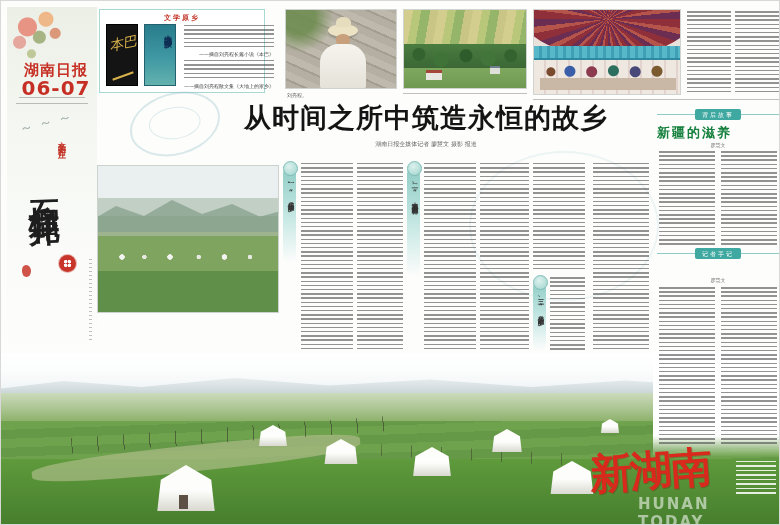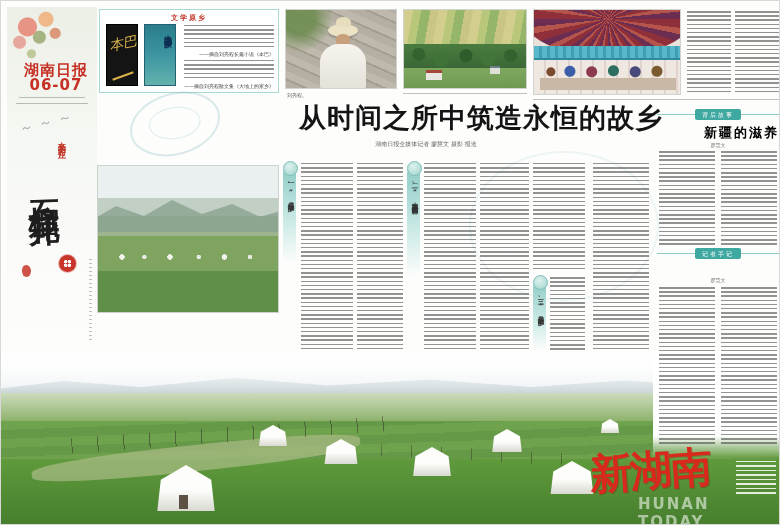--- a/index.html
+++ b/index.html
@@ -18,38 +18,38 @@
     background:
       radial-gradient(circle at 28% 28%,#e78b7a 0 9px,transparent 10px),
       radial-gradient(circle at 56% 16%,#f0b27e 0 7px,transparent 8px),
       radial-gradient(circle at 16% 52%,#e5a096 0 6px,transparent 7px),
       radial-gradient(circle at 46% 44%,#9fae78 0 6px,transparent 7px),
       radial-gradient(circle at 70% 38%,#d98f6e 0 5px,transparent 6px),
       radial-gradient(circle at 34% 70%,#b9c490 0 4px,transparent 5px);
     opacity:.9;}
   .paper-name{left:8px;top:54px;width:82px;text-align:center;color:#c62f24;
     font-family:"DejaVu Serif","Liberation Serif",serif;font-weight:bold;font-size:15px;letter-spacing:1px;}
-  .page-no{left:8px;top:69px;width:82px;text-align:center;color:#c62f24;font-weight:bold;font-size:15px;letter-spacing:1px;}
+  .page-no{left:8px;top:69px;width:82px;text-align:center;color:#c62f24;font-weight:bold;font-size:20px;letter-spacing:1px;}
   .bird-marks{left:14px;top:108px;width:70px;color:#9aa8a6;font-size:9px;letter-spacing:4px;transform:rotate(-14deg);}
   .series-label{left:48px;top:128px;height:64px;writing-mode:vertical-rl;text-orientation:upright;
     color:#c23427;font-size:8px;letter-spacing:2px;font-weight:bold;}
   .calligraphy{left:18px;top:168px;height:186px;writing-mode:vertical-rl;text-orientation:upright;
     font-family:"DejaVu Serif","Liberation Serif",serif;font-weight:bold;font-size:31px;color:#1e1e1e;
     letter-spacing:6px;transform:rotate(-2deg);}
   .seal{left:52px;top:248px;width:17px;height:17px;border-radius:50%;background:#c8352a;
     box-shadow:0 0 0 1px rgba(200,53,42,.35);}
   .seal::after{content:"";position:absolute;left:4px;top:4px;width:9px;height:9px;
     background:
       radial-gradient(circle at 30% 30%,#fff 0 1.5px,transparent 2px),
       radial-gradient(circle at 70% 30%,#fff 0 1.5px,transparent 2px),
       radial-gradient(circle at 30% 70%,#fff 0 1.5px,transparent 2px),
       radial-gradient(circle at 70% 70%,#fff 0 1.5px,transparent 2px);}
   .seal2{left:15px;top:258px;width:9px;height:12px;border-radius:45% 55% 50% 50%;background:#c8352a;opacity:.85;}
   
-  .book-box{left:98px;top:8px;width:180px;height:84px;border:1px solid #a7d8d2;background:#fff;}
+  .book-box{left:98px;top:8px;width:166px;height:84px;border:1px solid #a7d8d2;background:#fff;}
   .book-box-header{left:0;right:0;top:3px;text-align:center;color:#c23427;font-size:7px;font-weight:bold;letter-spacing:2px;}
   .book1{left:6px;top:14px;width:32px;height:62px;background:#141414;border:1px solid #000;}
   .book1 span{position:absolute;left:2px;top:10px;width:28px;text-align:center;color:#d8b24a;
     font-family:"DejaVu Serif",serif;font-size:14px;font-style:italic;transform:rotate(-12deg);display:block;}
   .book1 i{position:absolute;left:5px;bottom:8px;width:22px;height:2px;background:#d8b24a;transform:rotate(-20deg);}
   .book2{left:44px;top:14px;width:32px;height:62px;border:1px solid #23616e;
     background:linear-gradient(180deg,#2a7d8c 0%,#3f98a3 55%,#64b2ae 100%);}
   .book2 span{position:absolute;right:3px;top:3px;height:56px;writing-mode:vertical-rl;text-orientation:upright;
     color:#0e2d52;font-weight:bold;font-size:8px;letter-spacing:1px;}
   .attrib{position:absolute;color:#3a3a3a;font-size:5px;text-align:right;white-space:nowrap;}
@@ -95,21 +95,21 @@
       radial-gradient(circle at 70% 30%,#4a4a7a 0 5px,transparent 6px),
       radial-gradient(circle at 86% 28%,#7a5a2e 0 5px,transparent 6px),
       linear-gradient(180deg,transparent 0 52%,#c9b8a6 52% 100%);}
   .caption{position:absolute;color:#555;font-size:5px;}
   
   .watermark1{left:128px;top:92px;width:92px;height:62px;border:2px solid rgba(150,195,200,.35);
     border-radius:50%;transform:rotate(-16deg);}
   .watermark1::after{content:"";position:absolute;left:18px;top:12px;width:50px;height:30px;
     border:1.5px solid rgba(150,195,200,.3);border-radius:50%;transform:rotate(8deg);}
   .watermark2{left:468px;top:150px;width:190px;height:150px;border:2px solid rgba(165,205,210,.18);border-radius:50%;}
-  .headline{left:188px;top:99px;width:474px;text-align:right;color:#141414;font-weight:bold;
+  .headline{left:188px;top:99px;width:474px;text-align:center;color:#141414;font-weight:bold;
     font-size:27px;letter-spacing:1px;white-space:nowrap;}
   .byline{left:188px;top:139px;width:474px;text-align:center;color:#666;font-size:6px;}
   
   .photo-landscape{left:96px;top:164px;width:182px;height:148px;border:1px solid #ccd2cd;overflow:hidden;
     background:linear-gradient(180deg,#eaf0ef 0 22%,#c2cfc4 22% 34%,#9db48e 34% 48%,#7ea45f 48% 72%,#5f8f49 72% 100%);}
   .ridge{position:absolute;left:-6px;top:26px;width:200px;height:40px;background:#8aa391;
     clip-path:polygon(0 70%,12% 35%,26% 60%,40% 20%,55% 55%,70% 30%,84% 62%,100% 40%,100% 100%,0 100%);opacity:.8;}
   .village-strip{position:absolute;left:8px;top:86px;width:160px;height:10px;
     background:
       radial-gradient(circle at 10% 50%,#f2f2ee 0 2.5px,transparent 3px),
@@ -124,21 +124,21 @@
     background:linear-gradient(180deg,#8fccc5 0,#c9e9e5 55%,rgba(201,233,229,0) 100%);}
   .subbar::before{content:"";position:absolute;left:0px;top:-6px;width:13px;height:13px;border-radius:50%;
     background:radial-gradient(circle at 40% 35%,#ddf1ee,#9ed3cc);border:1px solid #7fbdb6;}
   .subbar span{position:absolute;left:3px;top:12px;writing-mode:vertical-rl;text-orientation:upright;
     color:#333;font-size:6.5px;font-weight:bold;letter-spacing:1px;}
   .col{position:absolute;}
   
   .kicker-line{position:absolute;height:1px;background:#8fccc5;}
   .kicker{position:absolute;width:46px;height:11px;background:#3fa8a1;color:#fff;font-size:6px;
     text-align:center;line-height:11px;letter-spacing:2px;border-radius:2px;}
-  .rtitle1{left:656px;top:123px;width:122px;text-align:right;color:#000000;font-weight:bold;font-size:13px;letter-spacing:2px;
+  .rtitle1{left:656px;top:123px;width:122px;text-align:left;color:#15803d;font-weight:bold;font-size:13px;letter-spacing:2px;
     font-family:"DejaVu Serif","Liberation Serif",serif;}
   .rtitle2{left:656px;top:259px;width:122px;text-align:center;color:#7a3328;font-weight:bold;font-size:12px;letter-spacing:1px;
     font-family:"DejaVu Serif","Liberation Serif",serif;}
   .rbyline{position:absolute;width:122px;text-align:center;color:#777;font-size:5px;}
   
   .big-photo{left:0;top:352px;width:780px;height:173px;overflow:hidden;background:#e7edee;}
   .bp-sky{position:absolute;left:0;top:0;width:780px;height:40px;background:linear-gradient(180deg,#f4f7f7,#dde7ea);}
   .bp-mountains{position:absolute;left:0;top:16px;width:780px;height:30px;background:linear-gradient(180deg,#b6c6cc,#98aeb4);
     clip-path:polygon(0 65%,8% 40%,18% 60%,30% 30%,42% 55%,55% 35%,68% 60%,80% 38%,92% 58%,100% 45%,100% 100%,0 100%);}
   .bp-farfields{position:absolute;left:0;top:40px;width:780px;height:34px;background:linear-gradient(180deg,#9cba7e,#86ad62);}

